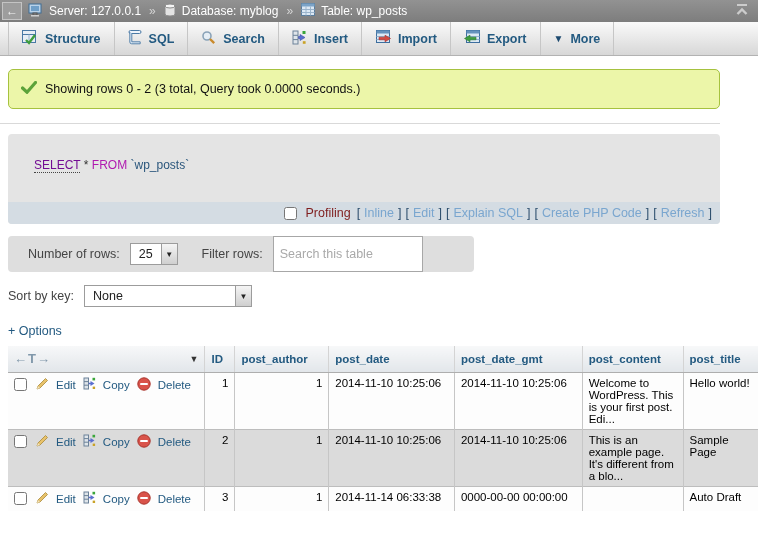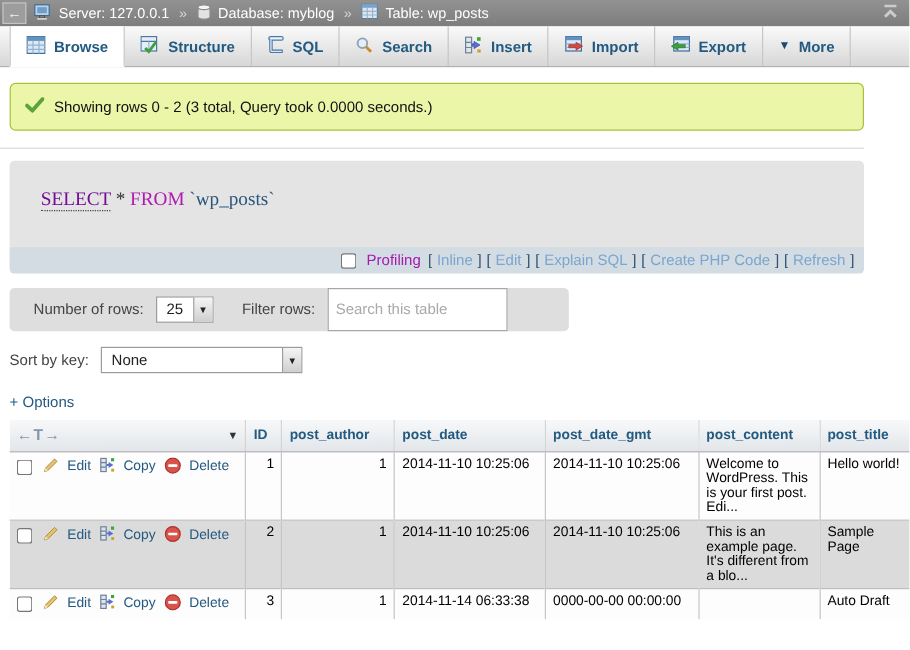--- a/index.html
+++ b/index.html
@@ -29,29 +29,29 @@
   
   .msg { margin:13px 38px 0 8px; width:712px; background:#ecf6a9; border:1px solid #a6c23f;
     border-radius:5px; padding:11px 12px; display:flex; align-items:center; gap:8px;
     font-size:12.5px; color:#111; }
 
   .divider { margin-top:14px; width:720px; border-top:1px solid #d9d9d9; }
 
   
   .querybox { margin:10px 38px 0 8px; width:712px; border-radius:4px; overflow:hidden;
     background:#e4e4e4; }
-  .sqlarea { padding:24px 26px 30px; font-family:Liberation Serif, serif;
-    font-size:16px; }
+  .sqlarea { padding:24px 26px 30px; font-family:Liberation Sans, sans-serif;
+    font-size:12px; }
   .kw-select { color:#730c94; border-bottom:1px dotted #444; }
   .sql-star { color:#333; }
   .kw-from { color:#b01ab0; }
   .sql-table { color:#2a567c; }
   .querytools { background:#d4dce3; padding:4px 8px; text-align:right; font-size:12.5px;
     color:#2e4f6e; display:flex; justify-content:flex-end; align-items:center; gap:4px; }
-  .querytools .profiling-label { color:#a21caf; margin-right:2px; }
+  .querytools .profiling-label { color:#7f1d1d; margin-right:2px; }
   .querytools a { color:#7aa6cf; text-decoration:none; cursor:pointer; }
   .querytools input { margin-right:4px; }
 
   
   .rowsbar { margin:12px 0 0 8px; width:466px; background:#dedede; border-radius:4px;
     height:36px; display:flex; align-items:center; gap:10px; padding:0 14px 0 20px;
     color:#444; font-size:12.5px; }
   .selectbox { background:#fff; border:1px solid #9c9c9c; height:22px; display:inline-flex;
     align-items:stretch; cursor:pointer; }
   .selectbox .val { padding:3px 8px 0 8px; color:#222; }
@@ -137,33 +137,20 @@
   <span>
     <svg width="16" height="13" viewBox="0 0 16 13">
         <line x1="3" y1="2" x2="13" y2="2" stroke="#cccccc" stroke-width="2"></line>
         <path d="M3.5 11 L8 6.5 L12.5 11" fill="none" stroke="#cccccc" stroke-width="2.4"></path>
       </svg>
   </span>
 </div>
 
 
 <div class="tabbar">
-  <div class="tab active">
-    <span>
-      <svg width="16" height="15" viewBox="0 0 16 15">
-          <rect x="0.5" y="0.5" width="15" height="14" fill="#dce8f4" stroke="#3d6e9e"></rect>
-          <rect x="0.5" y="0.5" width="15" height="3.6" fill="#6592bd"></rect>
-          <line x1="0.5" y1="7.6" x2="15.5" y2="7.6" stroke="#93b2d0"></line>
-          <line x1="0.5" y1="11.2" x2="15.5" y2="11.2" stroke="#93b2d0"></line>
-          <line x1="5.5" y1="4" x2="5.5" y2="14.5" stroke="#93b2d0"></line>
-          <line x1="10.5" y1="4" x2="10.5" y2="14.5" stroke="#93b2d0"></line>
-        </svg>
-    </span>
-    <span>Browse</span>
-  </div>
   <div class="tab">
     <span>
       <svg width="16" height="15" viewBox="0 0 16 15">
           <rect x="0.5" y="0.5" width="13" height="12" fill="#e8eef5" stroke="#4a79a5"></rect>
           <line x1="0.5" y1="4.5" x2="13.5" y2="4.5" stroke="#4a79a5"></line>
           <line x1="7" y1="4.5" x2="7" y2="12.5" stroke="#9ab4cc"></line>
           <path d="M4 10 L7 13 L13 5" fill="none" stroke="#3f9e3f" stroke-width="2.4"></path>
         </svg>
     </span>
     <span>Structure</span>

